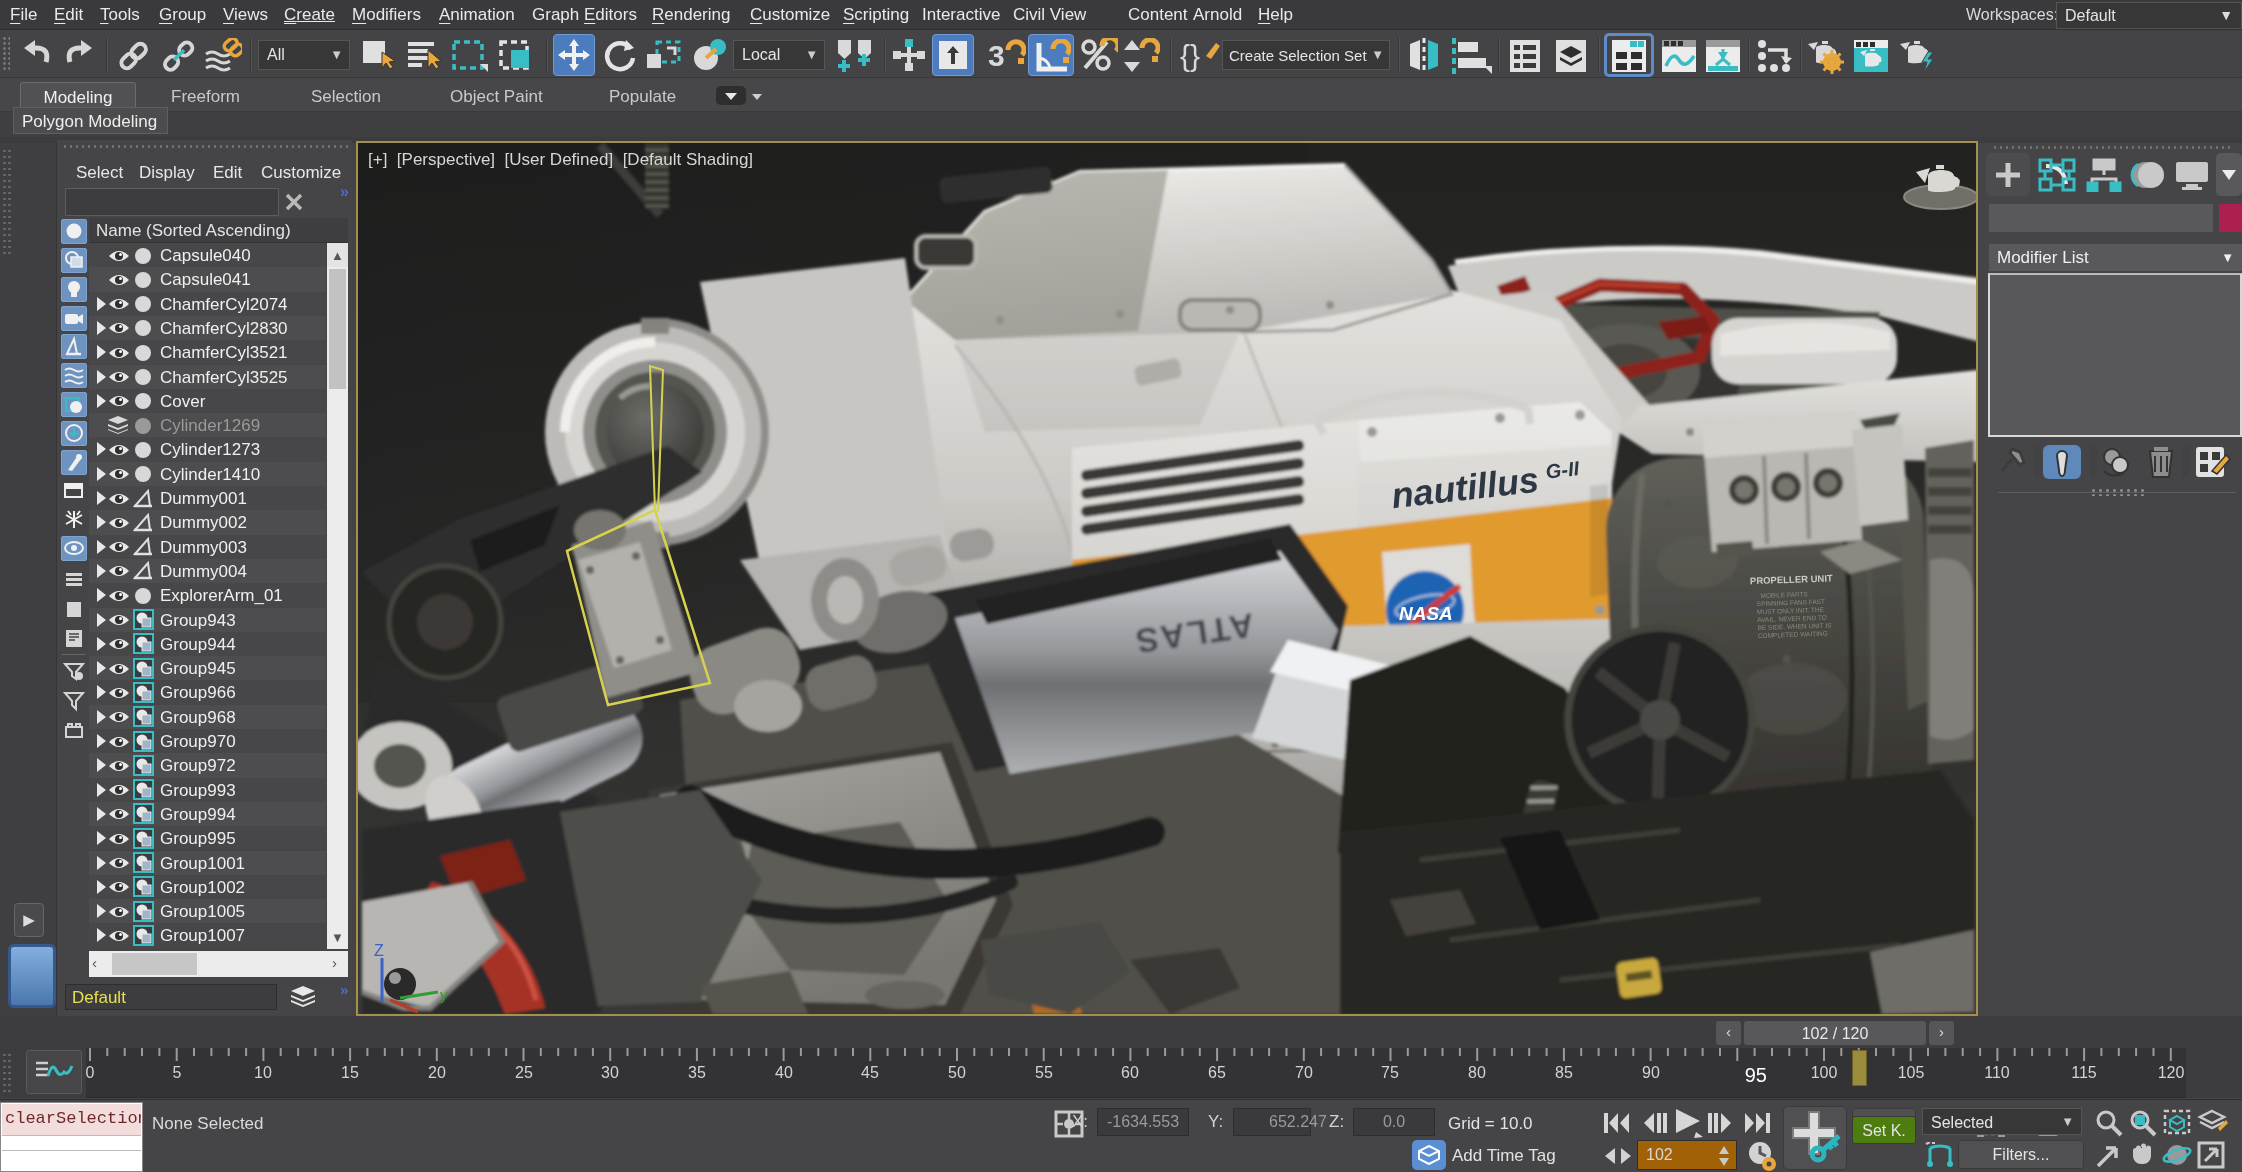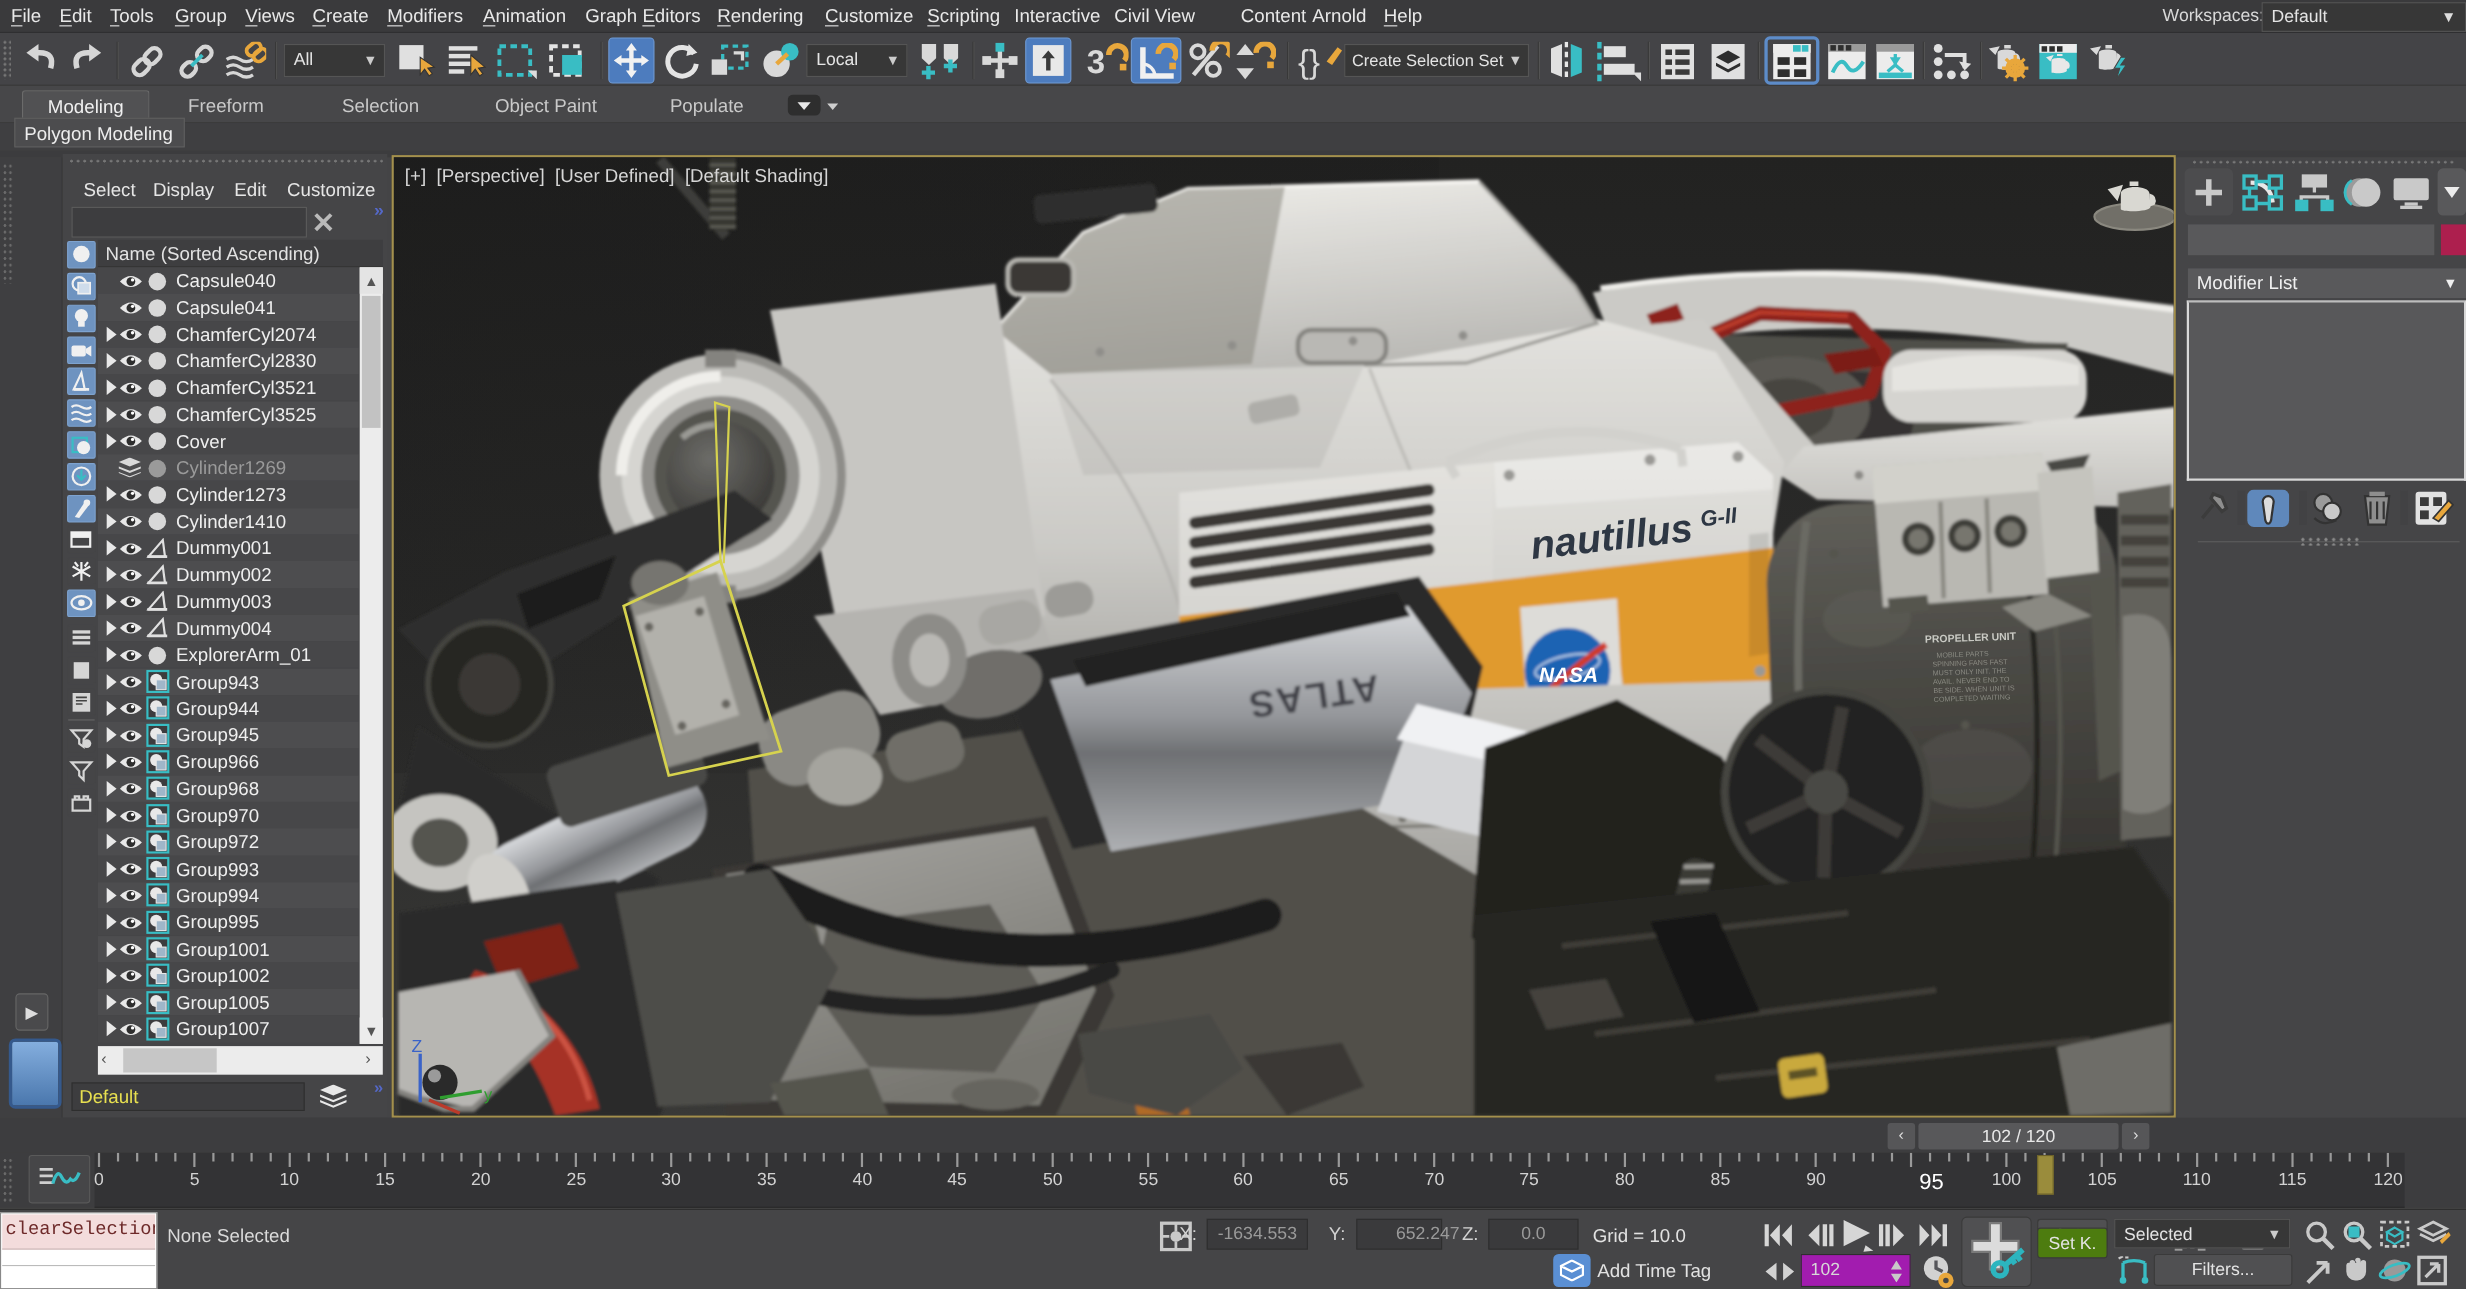--- a/index.html
+++ b/index.html
@@ -13,21 +13,21 @@
   .blue{background:#4d7cbe;border:1px solid #6f9ad3;}
 </style></head>
 <body>
 
 <div class="abs" style="left:0;top:0;width:2242px;height:30px;background:#3a3a3c;border-bottom:1px solid #2f2f31;"></div>
 <div class="abs menu" style="left:10px;top:5px;"><span class="u">F</span>ile</div>
 <div class="abs menu" style="left:54px;top:5px;"><span class="u">E</span>dit</div>
 <div class="abs menu" style="left:100px;top:5px;"><span class="u">T</span>ools</div>
 <div class="abs menu" style="left:159px;top:5px;"><span class="u">G</span>roup</div>
 <div class="abs menu" style="left:223px;top:5px;"><span class="u">V</span>iews</div>
-<div class="abs menu" style="left:284px;top:5px;"><span class="u">C</span>reate</div>
+<div class="abs menu" style="left:284px;top:5px;text-decoration:underline;"><span class="u">C</span>reate</div>
 <div class="abs menu" style="left:352px;top:5px;"><span class="u">M</span>odifiers</div>
 <div class="abs menu" style="left:439px;top:5px;"><span class="u">A</span>nimation</div>
 <div class="abs menu" style="left:532px;top:5px;">Graph <span class="u">E</span>ditors</div>
 <div class="abs menu" style="left:652px;top:5px;"><span class="u">R</span>endering</div>
 <div class="abs menu" style="left:750px;top:5px;"><span class="u">C</span>ustomize</div>
 <div class="abs menu" style="left:843px;top:5px;"><span class="u">S</span>cripting</div>
 <div class="abs menu" style="left:922px;top:5px;">Interactive</div>
 <div class="abs menu" style="left:1013px;top:5px;">Civil View</div>
 <div class="abs menu" style="left:1128px;top:5px;">Content</div>
 <div class="abs menu" style="left:1193px;top:5px;">Arnold</div>
@@ -1392,21 +1392,21 @@
     <path d="M13 1 L23 11 L13 21 Z" fill="#d6d6d6"></path>
   </svg>
 <svg class="abs" style="left:1744px;top:1112px" width="26" height="22" viewBox="0 0 26 22">
     <path d="M1 1 L10 11 L1 21 Z M12 1 L21 11 L12 21 Z" fill="#d6d6d6"></path>
     <path d="M24 1 v20" stroke="#d6d6d6" stroke-width="4"></path>
   </svg>
 <div class="abs" style="left:1637px;top:1103px;width:1px;height:1px;"></div>
 <svg class="abs" style="left:1603px;top:1146px" width="30" height="20" viewBox="0 0 30 20">
     <path d="M12 2 L2 10 L12 18 Z M18 2 L28 10 L18 18 Z" fill="#d2d2d2"></path>
   </svg>
-<div class="abs" style="left:1637px;top:1140px;width:100px;height:30px;background:#a21caf;border:1px solid #2e2e2e;color:#d8d8d8;font-size:16px;padding:5px 0 0 8px;">102</div>
+<div class="abs" style="left:1637px;top:1140px;width:100px;height:30px;background:#a16207;border:1px solid #2e2e2e;color:#d8d8d8;font-size:16px;padding:5px 0 0 8px;">102</div>
 <svg class="abs" style="left:1718px;top:1146px" width="12" height="20" viewBox="0 0 12 20">
     <path d="M6 0 L11 8 H1 Z M6 20 L11 12 H1 Z" fill="#c9c9c9"></path>
   </svg>
 <svg class="abs" style="left:1746px;top:1140px" width="32" height="32" viewBox="0 0 32 32">
     <circle cx="14" cy="13" r="11" fill="#d2d2d2"></circle>
     <path d="M14 6 v7 l6 3" stroke="#55555a" stroke-width="3" fill="none"></path>
     <circle cx="23" cy="24" r="7" fill="#e8a73c"></circle>
     <circle cx="23" cy="24" r="2.5" fill="#454547"></circle>
   </svg>
 <div class="abs" style="left:1783px;top:1106px;width:64px;height:64px;background:#505052;border:1px solid #3a3a3a;border-radius:5px;"></div>

